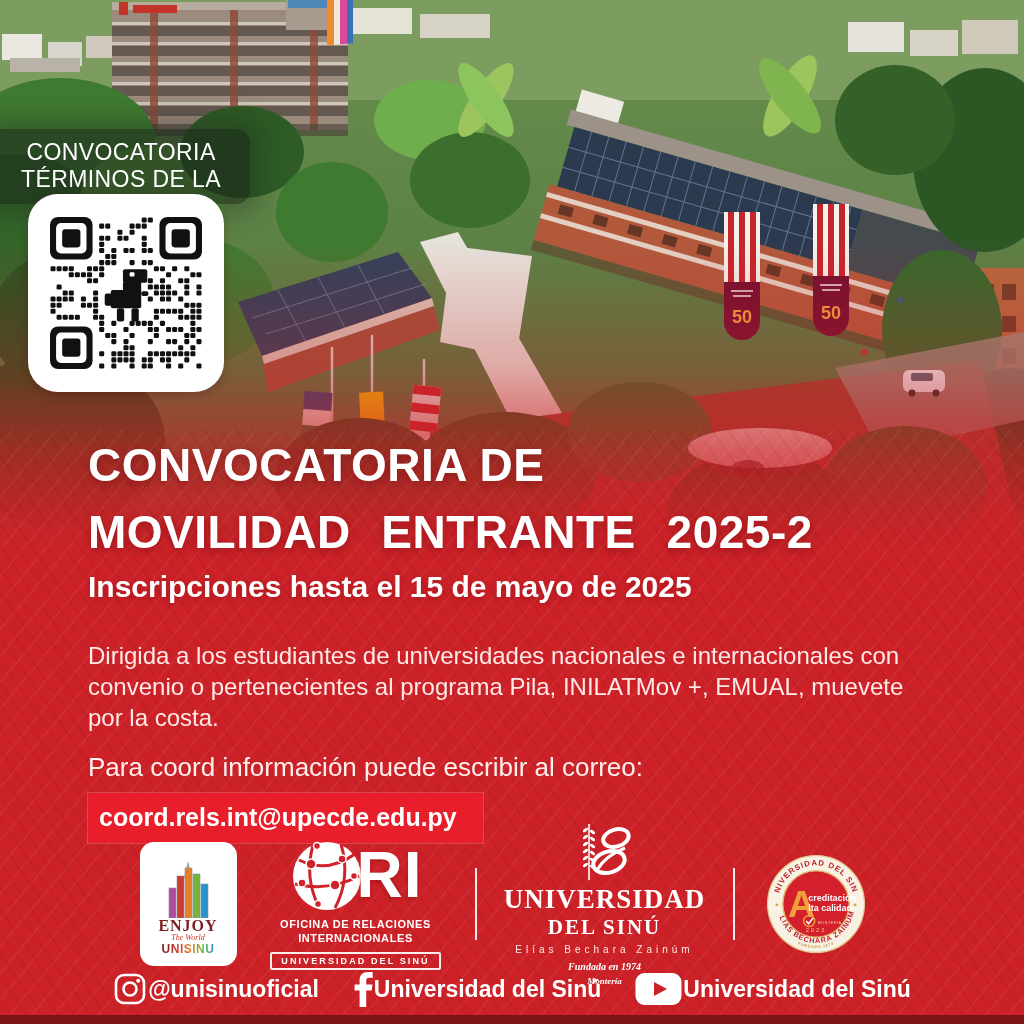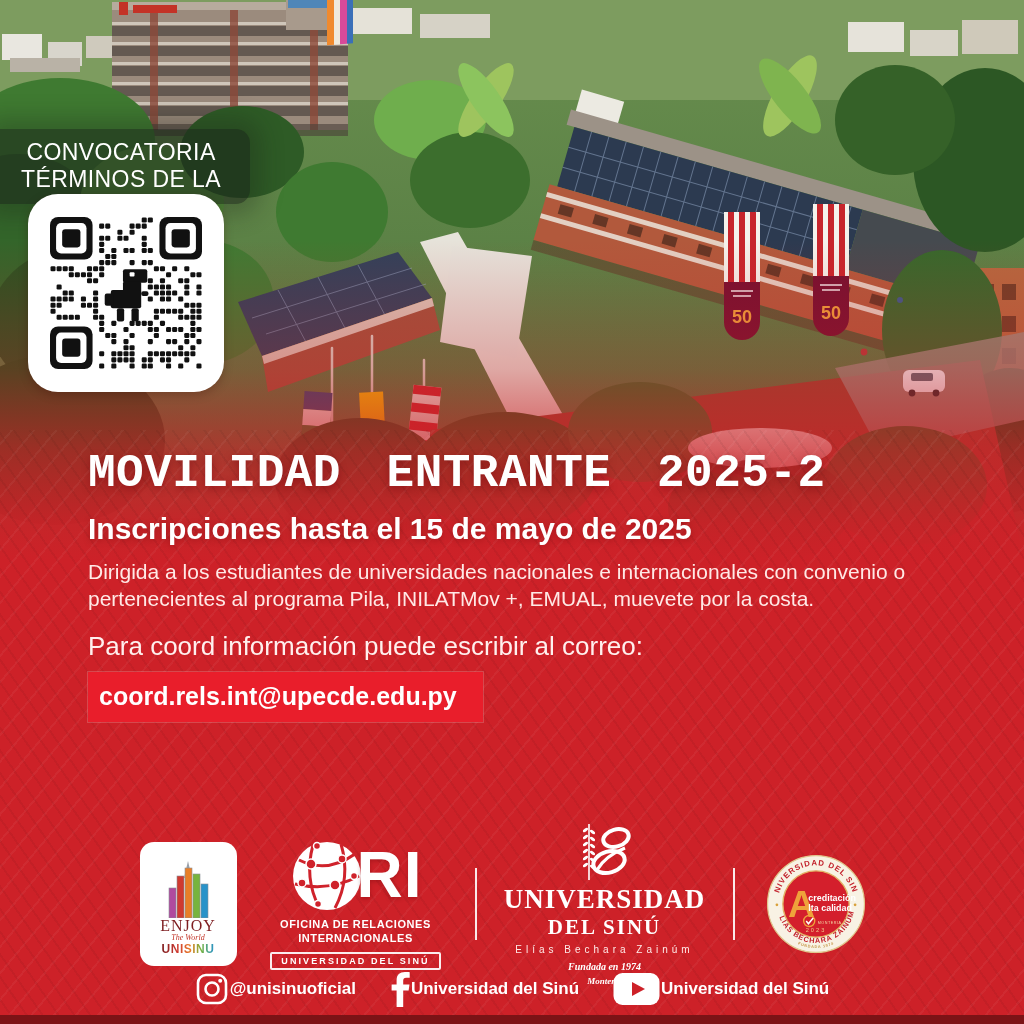--- a/index.html
+++ b/index.html
@@ -24,33 +24,33 @@
     font-size:23px;line-height:1.18;letter-spacing:.4px;color:#fff;
     box-shadow:0 0 22px 12px rgba(24,31,23,.28);}
   .qr-card{position:absolute;left:28px;top:194px;width:196px;height:198px;background:#fff;
     border-radius:30px;display:flex;align-items:center;justify-content:center;
     box-shadow:0 3px 10px rgba(60,0,0,.25);}
   .qr-card svg{width:152px;height:152px;}
   
   .content{position:absolute;left:88px;top:441px;right:50px;}
   .h1{font-size:46px;font-weight:800;line-height:1.06;letter-spacing:.5px;
       text-shadow:0 3px 9px rgba(110,0,10,.45);}
-  .h1.l2{word-spacing:.38em;margin-top:9px;font-family:Liberation Mono, monospace;}
+  .h1.l2{word-spacing:.38em;margin-top:18px;}
   .subtitle{font-size:30px;font-weight:700;margin-top:13px;text-shadow:0 2px 6px rgba(110,0,10,.35);}
-  .para{margin-top:12px;max-width:848px;font-size:21px;line-height:1.31;color:#ffe9e6;font-weight:400;}
+  .para{margin-top:36px;max-width:848px;font-size:24px;line-height:1.31;color:#ffe9e6;font-weight:400;}
   .contact{margin-top:18px;font-size:26px;color:#fff0ee;}
   .email-box{display:inline-block;margin-top:10px;background:#e91e2b;padding:10px 26px 11px 11px;
     font-size:25px;font-weight:700;color:#ffffff;box-shadow:0 0 0 1px rgba(255,255,255,.18);}
   
   .logos{position:absolute;left:0;top:822px;width:1006px;display:flex;align-items:center;
     justify-content:center;gap:30px;}
   .vdiv{width:2px;height:72px;background:rgba(255,255,255,.9);}
   .enjoy-card{width:97px;height:124px;background:#fff;border-radius:14px;display:flex;flex-direction:column;
     align-items:center;justify-content:flex-end;padding-bottom:9px;box-sizing:border-box;}
-  .enjoy-title{font-family:"Liberation Serif",serif;font-weight:400;font-size:16px;color:#7e1d20;
+  .enjoy-title{font-family:"Liberation Serif",serif;font-weight:700;font-size:16px;color:#7e1d20;
     letter-spacing:1px;line-height:1;}
   .enjoy-sub{font-family:"Liberation Serif",serif;font-style:italic;font-size:8px;color:#c23327;line-height:1.1;}
   .enjoy-brand{font-size:12px;font-weight:800;letter-spacing:.5px;line-height:1.15;
     background:linear-gradient(90deg,#7e1d20,#cf3a30 30%,#e87f28 55%,#77b43e 75%,#2993c9);
     -webkit-background-clip:text;background-clip:text;color:transparent;}
   .ori{display:flex;flex-direction:column;align-items:center;width:178px;}
   .ori-top{display:flex;align-items:center;}
   .ori-ri{font-size:64px;font-weight:800;letter-spacing:1px;line-height:.9;margin-left:-8px;
     text-shadow:0 2px 4px rgba(100,0,8,.3);}
   .ori-line{font-size:11px;font-weight:700;letter-spacing:.6px;line-height:1.25;text-align:center;margin-top:4px;}
@@ -59,21 +59,21 @@
   .uds{display:flex;flex-direction:column;align-items:center;width:196px;line-height:1;}
   .uds-name1{font-family:"Liberation Serif",serif;font-weight:700;font-size:27px;letter-spacing:1px;margin-top:2px;}
   .uds-name2{font-family:"Liberation Serif",serif;font-weight:700;font-size:21px;letter-spacing:2px;margin-top:4px;}
   .uds-founder{font-size:10px;letter-spacing:4px;margin-top:7px;color:#ffeae8;}
   .uds-founded{font-family:"Liberation Serif",serif;font-style:italic;font-weight:700;font-size:10px;margin-top:7px;}
   .uds-city{font-family:"Liberation Serif",serif;font-style:italic;font-weight:700;font-size:9px;margin-top:5px;}
   .seal svg{width:102px;height:102px;display:block;}
   
   .social{position:absolute;left:0;bottom:11px;width:1024px;height:48px;display:flex;align-items:center;
     justify-content:center;gap:34px;}
-  .soc-item{display:flex;align-items:center;gap:1px;font-size:17px;font-weight:700;justify-content:space-between;}
+  .soc-item{display:flex;align-items:center;gap:1px;font-size:23px;font-weight:700;justify-content:space-between;}
   .strip{position:absolute;left:0;bottom:0;width:1024px;height:9px;background:#7c1316;}
   
   .vigilada{position:absolute;right:4px;bottom:55px;width:232px;height:18px;
     transform:rotate(-90deg);transform-origin:100% 100%;
     display:flex;align-items:center;gap:7px;font-size:12px;color:#fff;}
 </style>
 </head>
 <body>
 
 <div class="poster">
@@ -495,20 +495,21 @@
         <rect x="60" y="72" width="30" height="18" rx="2" fill="#111"></rect>
         <rect x="54" y="75.6" width="8.399999999999999" height="12" rx="2" fill="#111"></rect>
         <rect x="66" y="90" width="7.199999999999999" height="13.200000000000001" rx="2" fill="#111"></rect>
         <rect x="80.4" y="90" width="7.199999999999999" height="13.200000000000001" rx="2" fill="#111"></rect>
         <rect x="90" y="73.19999999999999" width="7.199999999999999" height="4.800000000000001" rx="2" fill="#111"></rect>
         <rect x="78.6" y="54.599999999999994" width="4.800000000000001" height="4.199999999999999" rx="1" fill="#fff"></rect>
       </svg>
   </div>
 
   <div class="content">
+    <div class="h1">CONVOCATORIA DE</div>
     <div class="h1 l2">MOVILIDAD ENTRANTE 2025-2</div>
     <div class="subtitle">Inscripciones hasta el 15 de mayo de 2025</div>
     <div class="para">Dirigida a los estudiantes de universidades nacionales e internacionales con convenio o pertenecientes al programa Pila, INILATMov +, EMUAL, muevete por la costa.</div>
     <div class="contact">Para coord información puede escribir al correo:</div>
     <div><span class="email-box">coord.rels.int@upecde.edu.py</span></div>
   </div>
 
   <div class="logos">
 
     <div class="enjoy-card">

